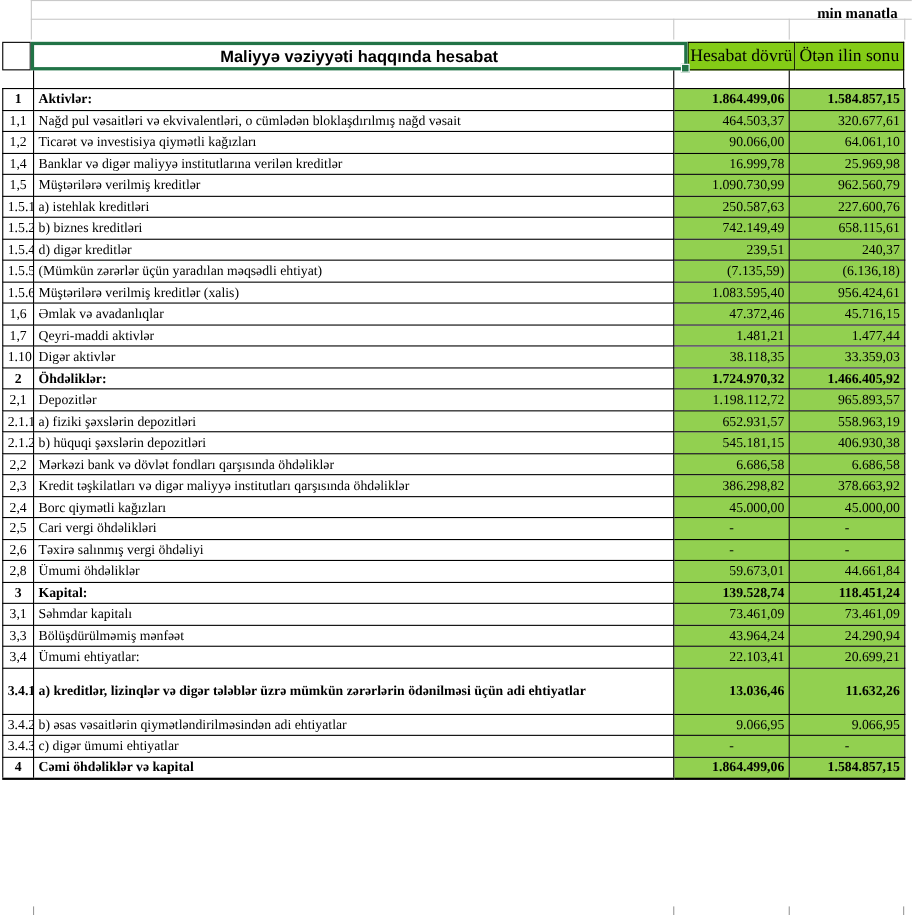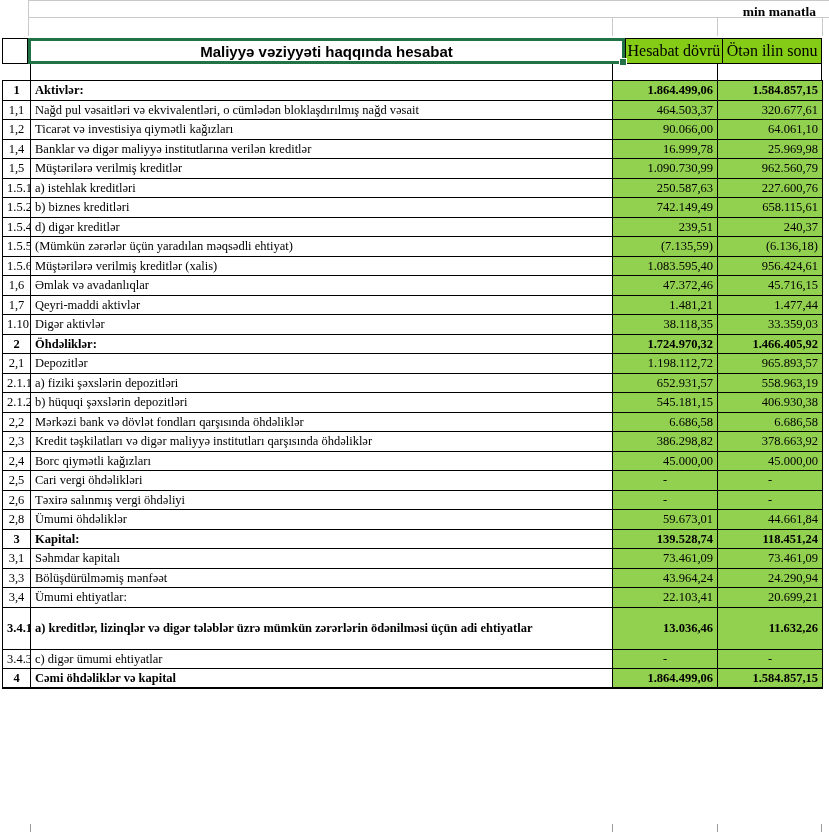--- a/index.html
+++ b/index.html
@@ -275,20 +275,26 @@
           <td class="val">22.103,41</td>
           <td class="val">20.699,21</td>
         </tr>
         <tr class="tall">
           <td class="num">3.4.1</td>
           <td class="desc">a) kreditlər, lizinqlər və digər tələblər üzrə mümkün zərərlərin ödənilməsi üçün adi ehtiyatlar</td>
           <td class="val">13.036,46</td>
           <td class="val">11.632,26</td>
         </tr>
         <tr>
+          <td class="num">3.4.2</td>
+          <td class="desc">b) əsas vəsaitlərin qiymətləndirilməsindən adi ehtiyatlar</td>
+          <td class="val">9.066,95</td>
+          <td class="val">9.066,95</td>
+        </tr>
+        <tr>
           <td class="num">3.4.3</td>
           <td class="desc">c) digər ümumi ehtiyatlar</td>
           <td class="val dash">-</td>
           <td class="val dash">-</td>
         </tr>
         <tr class="bold">
           <td class="num">4</td>
           <td class="desc">Cəmi öhdəliklər və kapital</td>
           <td class="val">1.864.499,06</td>
           <td class="val">1.584.857,15</td>

